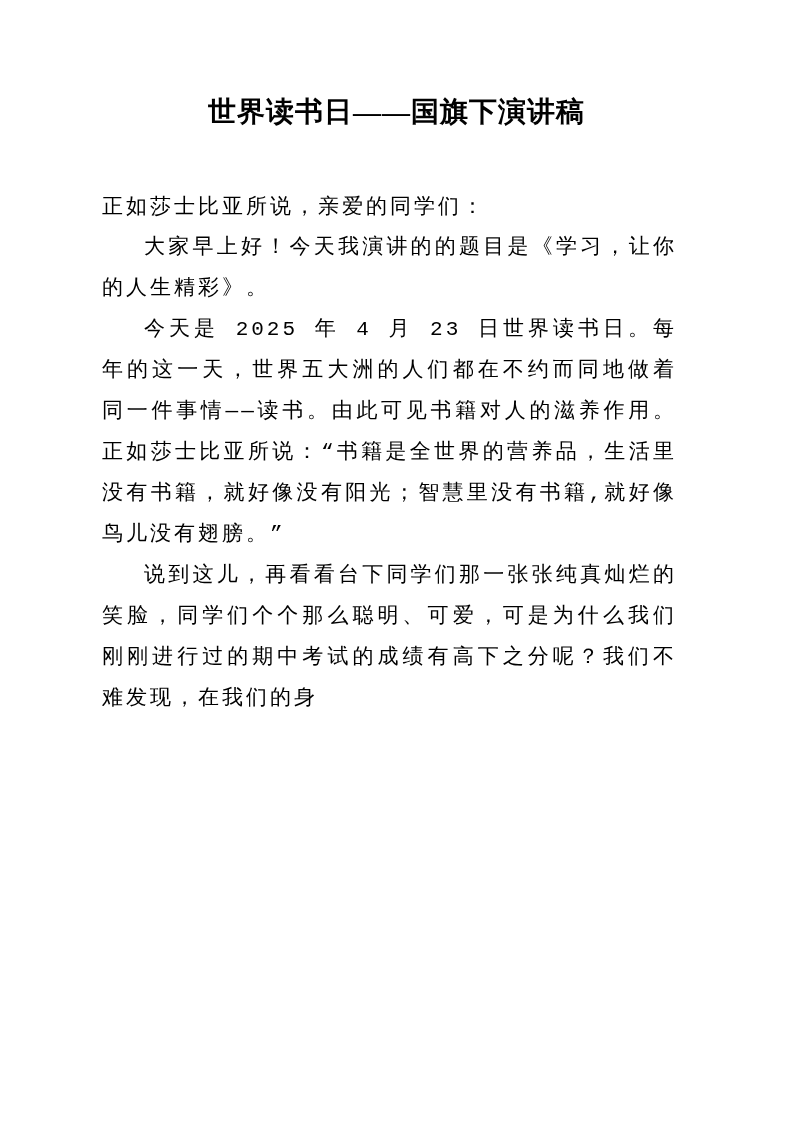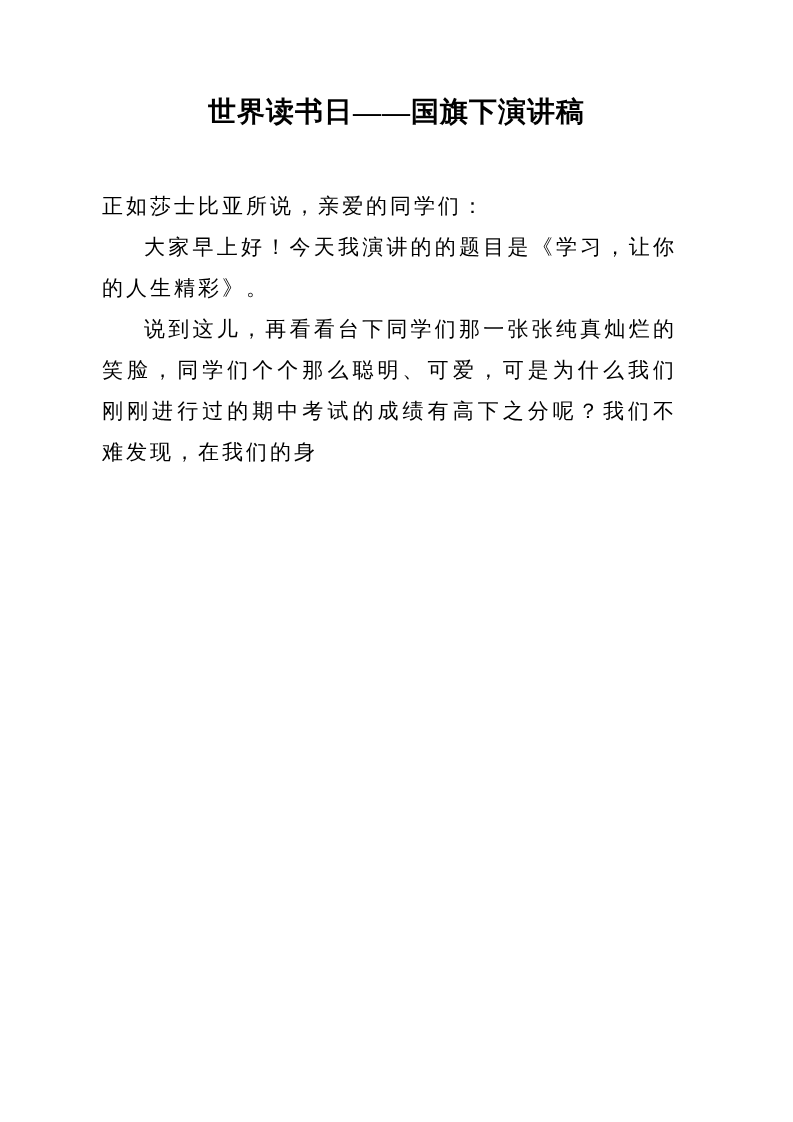--- a/index.html
+++ b/index.html
@@ -32,26 +32,28 @@
     line-height: 41px;
     letter-spacing: 3px;
     text-align: justify;
     color: #000000;
   }
   .doc-content p {
     margin: 0;
   }
   .doc-content p.indent {
     text-indent: 42px;
+    font-family: Liberation Mono, monospace;
   }
 </style>
 </head>
 <body>
 
 <div class="page">
   <h1 class="doc-title">世界读书日——国旗下演讲稿</h1>
 
   <div class="doc-content">
     <p>正如莎士比亚所说，亲爱的同学们：</p>
     <p class="indent">大家早上好！今天我演讲的的题目是《学习，让你的人生精彩》。</p>
+    <p class="indent">今天是 2025 年 4 月 23 日世界读书日。每年的这一天，世界五大洲的人们都在不约而同地做着同一件事情——读书。由此可见书籍对人的滋养作用。正如莎士比亚所说：“书籍是全世界的营养品，生活里没有书籍，就好像没有阳光；智慧里没有书籍,就好像鸟儿没有翅膀。”</p>
     <p class="indent">说到这儿，再看看台下同学们那一张张纯真灿烂的笑脸，同学们个个那么聪明、可爱，可是为什么我们刚刚进行过的期中考试的成绩有高下之分呢？我们不难发现，在我们的身</p>
   </div>
 </div>
 
 </body></html>

